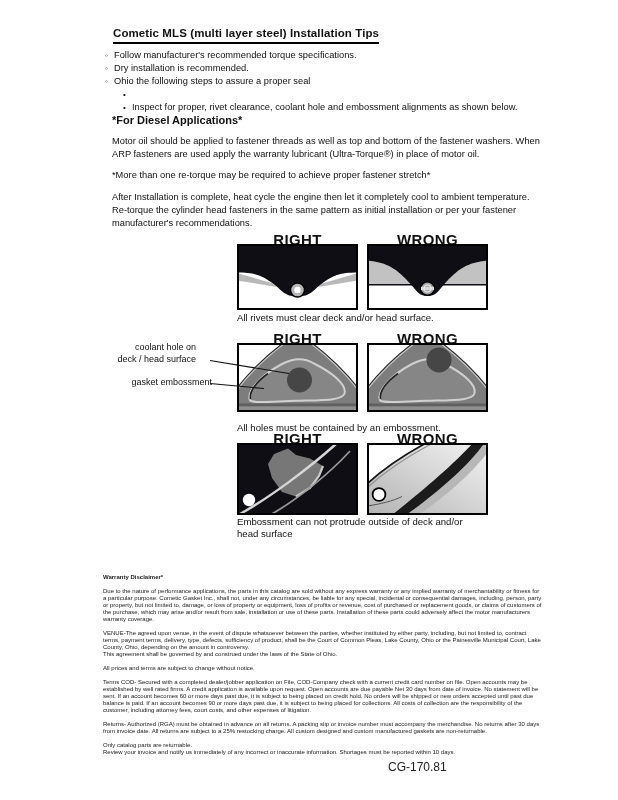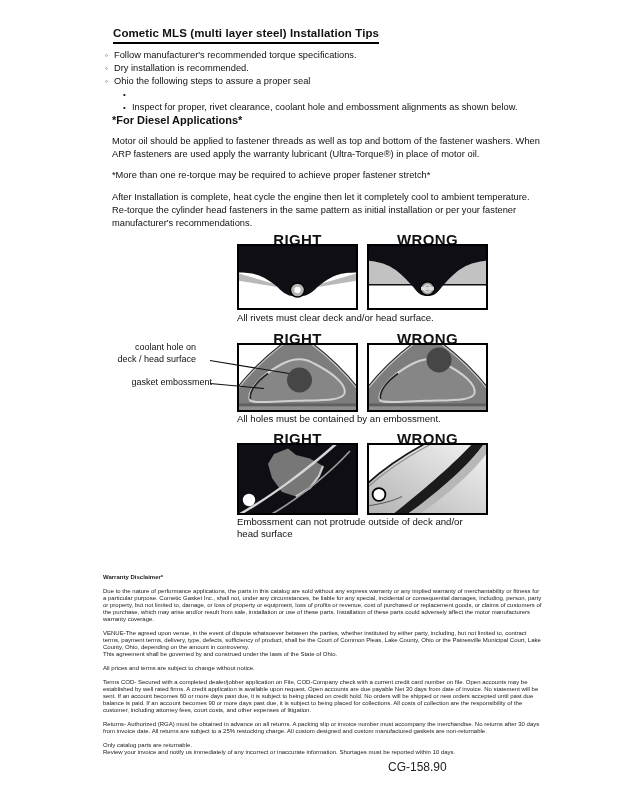--- a/index.html
+++ b/index.html
@@ -140,21 +140,21 @@
       <circle cx="72" cy="17" r="12.5" fill="#464646"></circle>
       <rect x="1" y="1" width="119" height="67" fill="none" stroke="#000" stroke-width="2"></rect>
     </svg>
   </div>
 
   <svg class="leader-svg" width="100" height="45" viewBox="0 0 100 45">
     <line x1="5" y1="8.5" x2="84" y2="21.5" stroke="#111" stroke-width="1.1"></line>
     <line x1="5" y1="31.5" x2="59" y2="36.5" stroke="#111" stroke-width="1.1"></line>
   </svg>
 
-  <div class="dg-caption" style="top:413px;text-align:right;">All holes must be contained by an embossment.</div>
+  <div class="dg-caption" style="top:422px;text-align:right;">All holes must be contained by an embossment.</div>
 
   <div class="dg-header" style="left:237px; top:430px;">RIGHT</div>
   <div class="dg-header" style="left:367px; top:430px;">WRONG</div>
 
   <div class="dg-box" style="left:237px; top:443px;">
     <svg viewBox="0 0 121 72">
       <rect width="121" height="72" fill="#0e0e14"></rect>
       <path d="M37,11 L51,5.5 L59,12 L73,15.5 L86,23 L82,33 L73,45 L59,53.5 L45,49 L35,35 L31,21 Z" fill="#777777"></path>
       <path d="M86,23 L82,33 L73,45 L59,53.5" stroke="#c9c9c9" stroke-width="2.2" fill="none"></path>
       <path d="M3,71 C32,55 71,26 99,1" stroke="#d6d6d6" stroke-width="2.4" fill="none"></path>
@@ -189,15 +189,15 @@
     <p>Due to the nature of performance applications, the parts in this catalog are sold without any express warranty or any implied warranty of merchantability or fitness for a particular purpose.  Cometic Gasket Inc., shall not, under any circumstances, be liable for any special, incidental or consequential damages, including, person, party or property, but not limited to, damage, or loss of property or equipment, loss of profits or revenue, cost of purchased or replacement goods, or claims of customers of the purchase, which may arise and/or result from sale, installation or use of these parts.  Installation of these parts could adversely affect the motor manufacturers warranty coverage.</p>
     <p class="tight">VENUE-The agreed upon venue, in the event of dispute whatsoever between the parties, whether instituted by either party, including, but not limited to, contract terms, payment terms, delivery, type, defects, sufficiency of product, shall be the Court of Common Pleas, Lake County, Ohio or the Painesville Municipal Court, Lake County, Ohio, depending on the amount in controversy.</p>
     <p>This agreement shall be governed by and construed under the laws of the State of Ohio.</p>
     <p>All prices and terms are subject to change without notice.</p>
     <p>Terms COD- Secured with a completed dealer/jobber application on File, COD-Company check with a current credit card number on file.  Open accounts may be established by well rated firms.  A credit application is available upon request.  Open accounts are due payable Net 30 days from date of invoice.  No statement will be sent.  If an account becomes 60 or more days past due, it is subject to being placed on credit hold.  No orders will be shipped or new orders accepted until past due balance is paid.  If an account becomes 90 or more days past due, it is subject to being placed for collections.  All costs of collection are the responsibility of the customer, including attorney fees, court costs, and other expenses of litigation.</p>
     <p>Returns- Authorized (RGA) must be obtained in advance on all returns.  A packing slip or invoice number must accompany the merchandise.  No returns after 30 days from invoice date.  All returns are subject to a 25% restocking charge.  All custom designed and custom manufactured gaskets are non-returnable.</p>
     <p class="tight">Only catalog parts are returnable.</p>
     <p class="tight">Review your invoice and notify us immediately of any incorrect or inaccurate information.  Shortages must be reported within 10 days.</p>
   </div>
 
-  <div class="footer-code">CG-158.90</div>
+  <div class="footer-code">CG-170.81</div>
 
 </div>
 
 </body></html>

